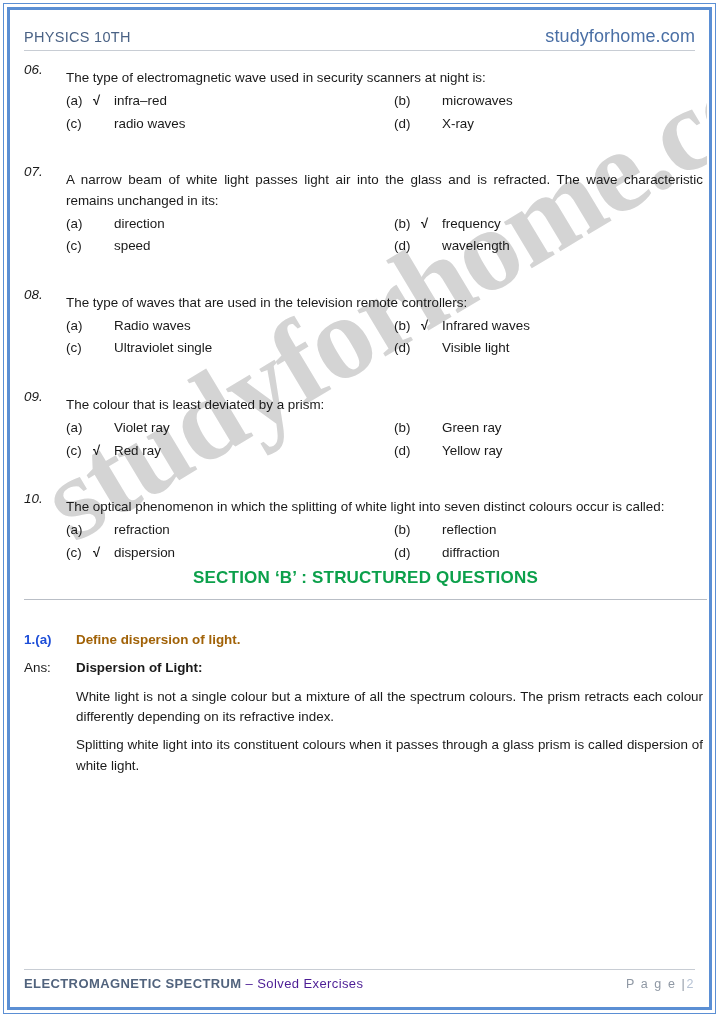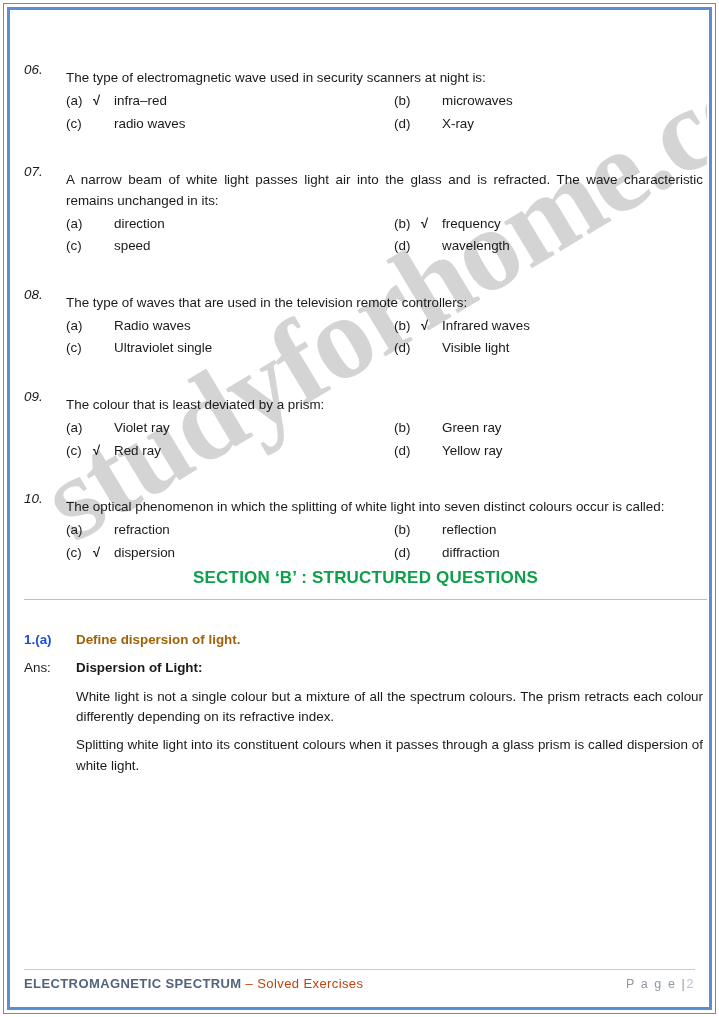--- a/index.html
+++ b/index.html
@@ -246,21 +246,21 @@
   }
   .footer-left {
     font-size: 13px;
     letter-spacing: 0.4px;
   }
   .f-bold {
     color: #51637d;
     font-weight: bold;
   }
   .f-light {
-    color: #c2410c;
+    color: #4c1d95;
   }
   .footer-right {
     font-size: 12.5px;
     color: #8f98a4;
     letter-spacing: 1.6px;
   }
   .footer-page-num { color: #b6c2d4; }
 </style>
 </head>
 <body>
@@ -269,20 +269,27 @@
 
   <div class="border-outer"></div>
   <div class="border-inner"></div>
 
   <div class="content">
 
     <div class="watermark">
       <span>studyforhome.com</span>
     </div>
 
+    <div class="header">
+      <div class="header-row">
+        <div class="header-left">PHYSICS 10TH</div>
+        <div class="header-right">studyforhome.com</div>
+      </div>
+      <div class="header-rule"></div>
+    </div>
 
     <div class="body-area">
 
       <div class="q-block">
         <div class="q-head">
           <div class="q-num">06.</div>
           <div class="q-text">The type of electromagnetic wave used in security scanners at night is:</div>
         </div>
         <div class="opts">
           <div class="opt-row">

